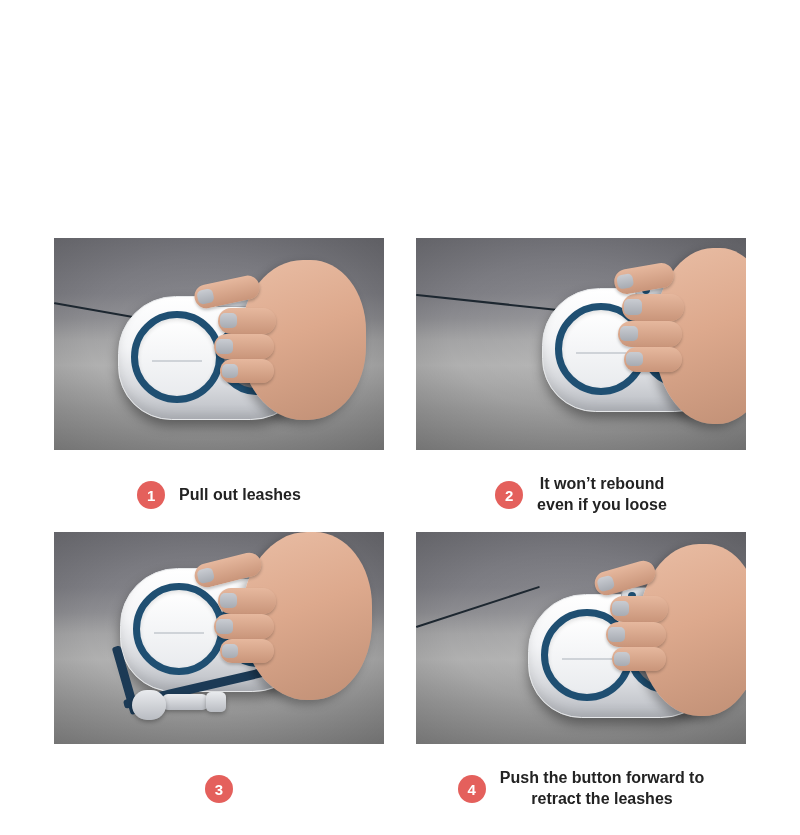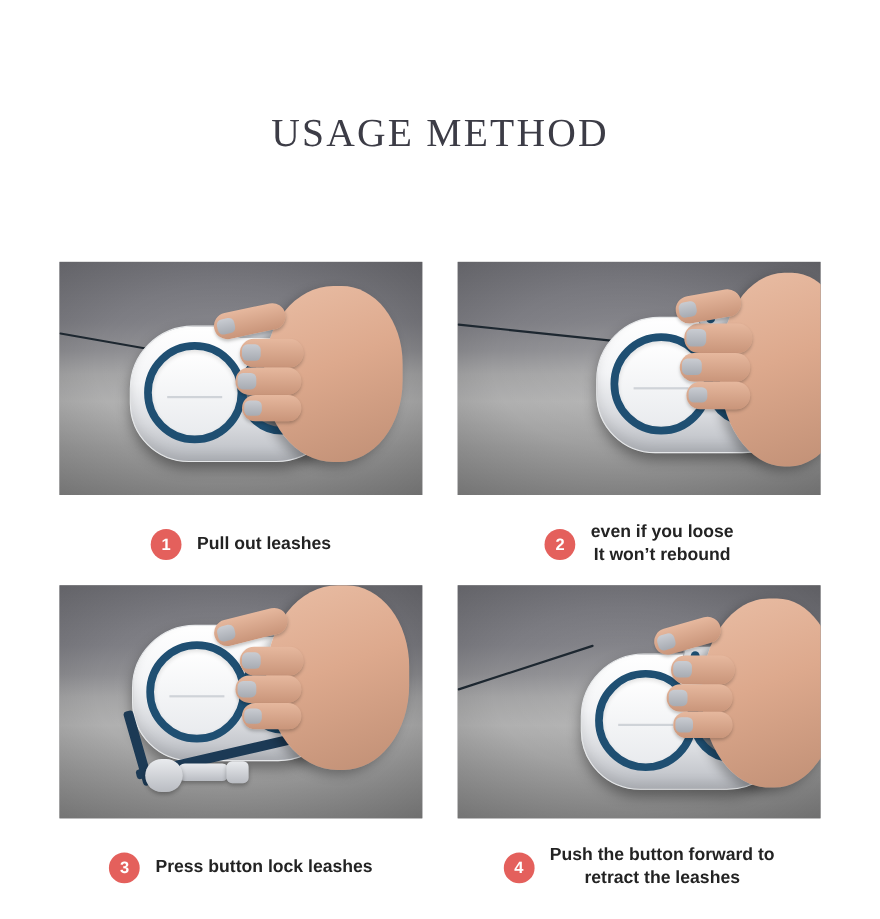--- a/index.html
+++ b/index.html
@@ -213,21 +213,20 @@
     text-align: left;
     max-width: 250px;
   }
   .caption.two-line .caption-text { text-align: center; }
 </style>
 </head>
 <body>
 
 <div class="page">
 
-  <div class="page-title">USAGE METHOD</div>
 
   <div class="grid">
 
     <div class="cell">
       <div class="photo">
         <div class="backdrop"></div>
         <div class="vignette"></div>
         <div class="cord thin" style="left:0px; top:64px; width:120px; transform: rotate(10deg);"></div>
         <div class="leash" style="left:64px; top:58px;">
           <div class="btn-top">
@@ -280,22 +279,22 @@
             <div class="nail" style="left:2px; top:5px; width:17px; height:14px;"></div>
           </div>
           <div class="finger" style="left:-40px; top:18px; width:60px; height:25px; transform: rotate(-10deg);">
             <div class="nail" style="left:3px; top:5px; width:16px; height:14px;"></div>
           </div>
         </div>
       </div>
       <div class="caption two-line">
         <div class="badge">2</div>
         <div class="caption-text">
+          <div>It won’t rebound</div>
           <div>even if you loose</div>
-          <div>It won’t rebound</div>
         </div>
       </div>
     </div>
 
     <div class="cell">
       <div class="photo">
         <div class="backdrop"></div>
         <div class="vignette"></div>
         <div class="leash" style="left:66px; top:36px;">
           <div class="btn-top">
@@ -319,21 +318,20 @@
           <div class="finger" style="left:-22px; top:107px; width:54px; height:24px;">
             <div class="nail" style="left:2px; top:5px; width:16px; height:14px;"></div>
           </div>
           <div class="finger" style="left:-48px; top:26px; width:68px; height:24px; transform: rotate(-14deg);">
             <div class="nail" style="left:3px; top:5px; width:16px; height:14px;"></div>
           </div>
         </div>
       </div>
       <div class="caption">
         <div class="badge">3</div>
-        <div class="caption-text">Press button lock leashes</div>
       </div>
     </div>
 
     <div class="cell">
       <div class="photo">
         <div class="backdrop dark"></div>
         <div class="vignette"></div>
         <div class="cord thin" style="left:0px; top:94px; width:130px; transform: rotate(-18deg);"></div>
         <div class="leash" style="left:112px; top:62px;">
           <div class="btn-top">

